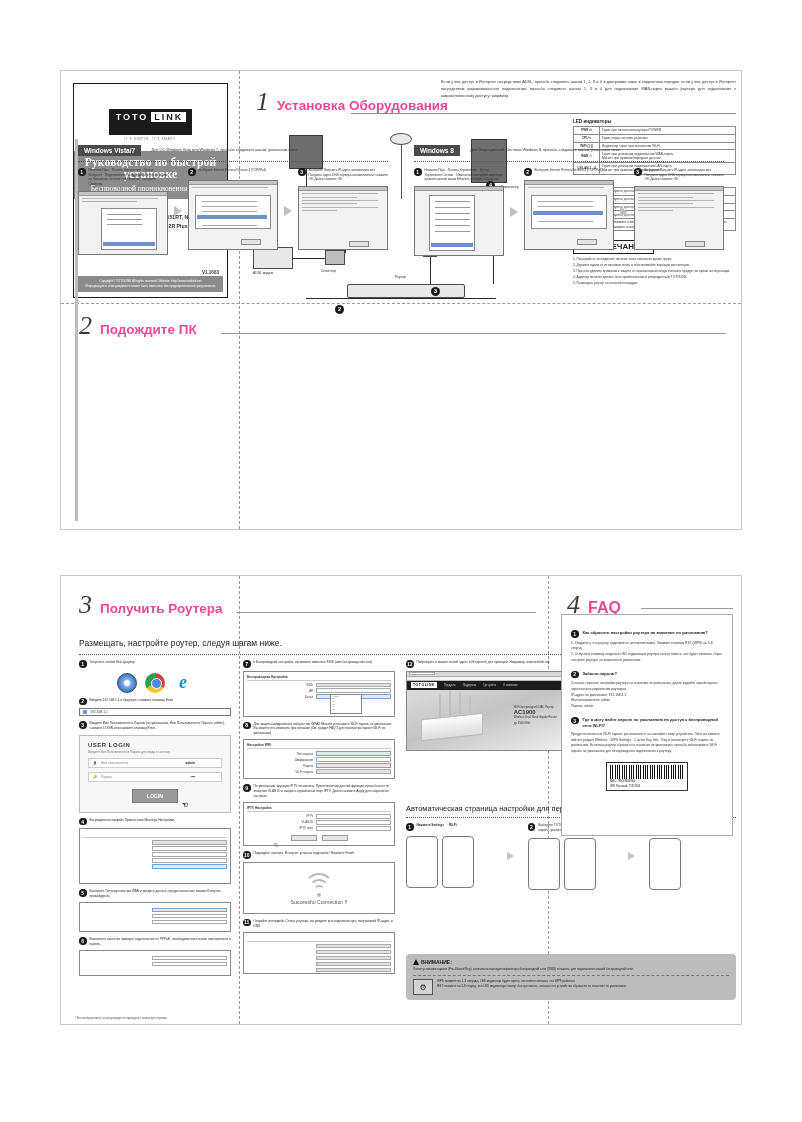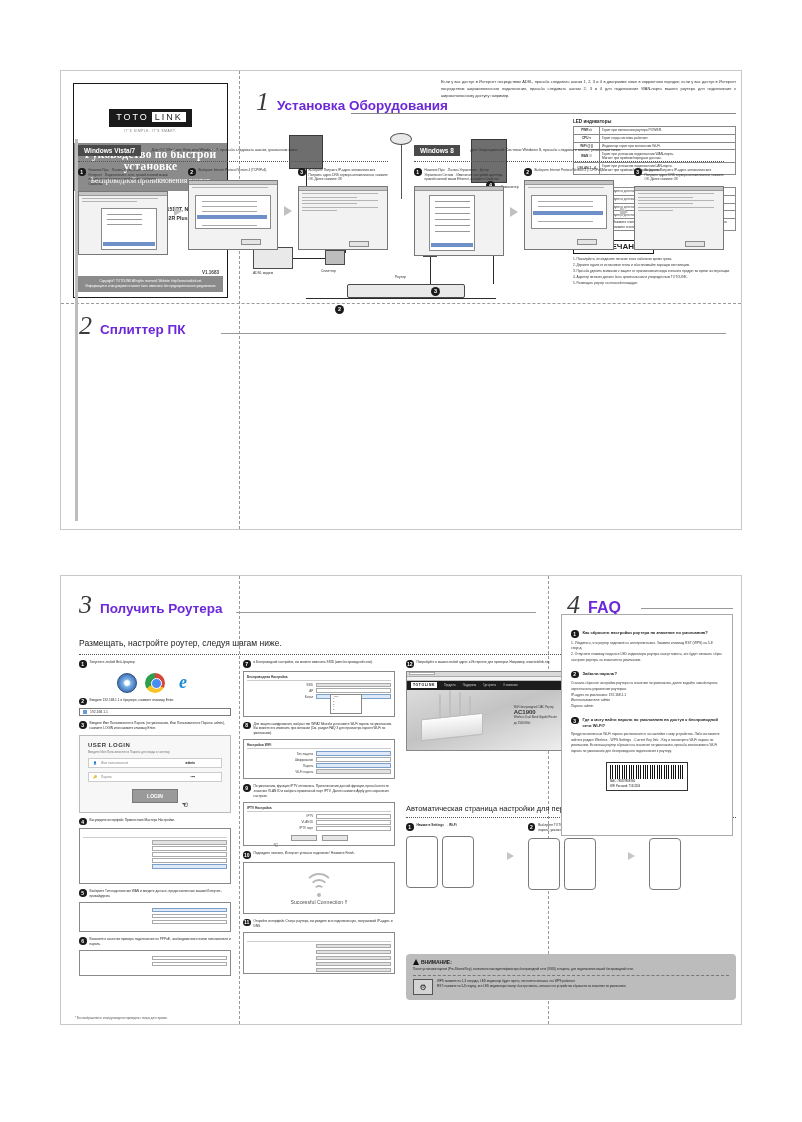--- a/index.html
+++ b/index.html
@@ -19,42 +19,42 @@
   .hfold { position:absolute; left:0; right:0; border-top:1px dashed #9a9a9a; }
 
   
   #cover {
     position:absolute; left:12px; top:12px; width:155px; height:215px;
     border:1px solid #1a1a1a; background:#fff;
   }
   .logo-wrap { text-align:center; padding-top:22px; }
   .logo {
     display:inline-block; background:#1a1a1a; color:#fff;
-    font-weight:normal; font-size:9px; letter-spacing:2px;
-    padding:2px 5px 4px 6px; border:1px solid #1a1a1a;
+    font-weight:bold; font-size:9px; letter-spacing:2px;
+    padding:2px 5px 12px 6px; border:1px solid #1a1a1a;
   }
   .logo .b { background:#fff; color:#1a1a1a; padding:0 3px; margin-left:3px; }
   .logo-sub { font-size:3.2px; color:#777; letter-spacing:.6px; margin-top:2px; }
   .cover-band {
     margin-top:10px; background:#8b8b8b; color:#fff; text-align:center;
     padding:5px 2px 6px; 
   }
   .cover-title { font-family:"Liberation Serif", serif; font-weight:bold; font-size:11.5px; letter-spacing:.2px; }
   .cover-sub { font-size:7.5px; margin-top:4px; font-family:"Liberation Serif", serif; }
   .cover-models { text-align:center; font-size:5.2px; margin-top:14px; line-height:1.65; font-weight:bold; color:#2a2a2a; }
   .cover-ver { position:absolute; right:8px; bottom:22px; font-size:4.6px; font-weight:bold; color:#444; }
   .cover-foot {
     position:absolute; left:4px; right:4px; bottom:5px; background:#8b8b8b; color:#fff;
     font-size:3.1px; text-align:center; padding:3px 2px; line-height:1.7;
   }
 
   
   .sec-head { position:absolute; display:flex; align-items:baseline; gap:8px; }
   .sec-num { font-size:26px; font-weight:normal; font-family:"Liberation Serif", serif; font-style:italic; color:#3a3a3a; line-height:1; }
-  .sec-title { font-size:13.5px; font-weight:bold; color:#6d28d9; }
+  .sec-title { font-size:13.5px; font-weight:bold; color:#ec4899; }
   .sec-rule { position:absolute; border-top:1px solid #9a9a9a; }
 
   
   #intro-note {
     position:absolute; left:380px; top:8px; width:295px; font-size:3.9px;
     line-height:1.75; color:#333; text-align:justify; padding-bottom:3px;
   }
   #intro-rule { position:absolute; left:290px; top:42px; width:385px; border-top:1px solid #8a8a8a; }
 
   
@@ -319,21 +319,21 @@
         <div>2. Держите вдали от источников тепла и обеспечивайте хорошую вентиляцию.</div>
         <div>3. Просьба уделить внимание к защите от проникновения воды и влаги в продукт во время эксплуатации.</div>
         <div>4. Адаптер питания должен быть оригинальным и утверждённым TOTOLINK.</div>
         <div>5. Размещать роутер на плоской площадке.</div>
       </div>
     </div>
   </div>
 
   <div class="sec-head" style="left:18px; top:242px;">
     <span class="sec-num">2</span>
-    <span class="sec-title">Сплиттер ПК</span>
+    <span class="sec-title">Подождите ПК</span>
   </div>
   <div class="sec-rule" style="left:160px; top:262px; width:505px;"></div>
 
   <div id="sec2-body">
 
     <div class="os-block" style="left:0;">
       <span class="os-tag">Windows Vista/7</span>
       <span class="os-desc">Для ОС Windows Vista или Windows 7, просьба следовать шагам, указанным ниже.</span>
       <div class="dotrule"></div>
       <div class="steps3">

